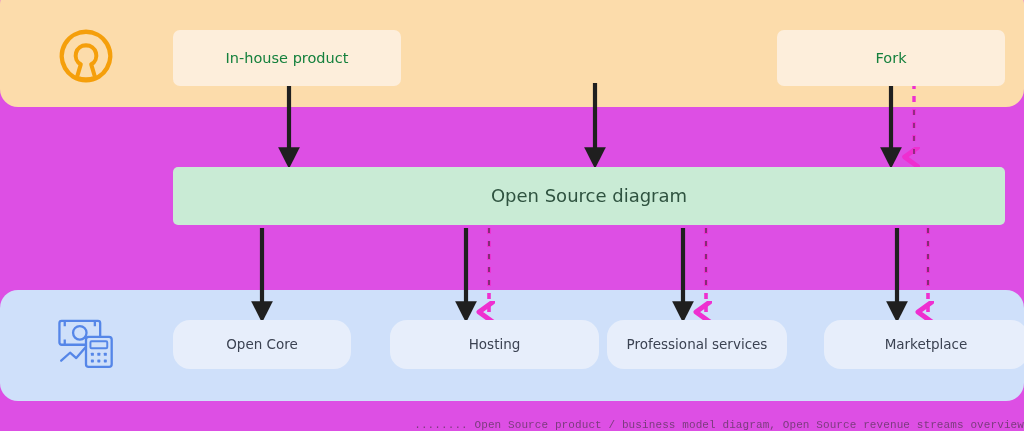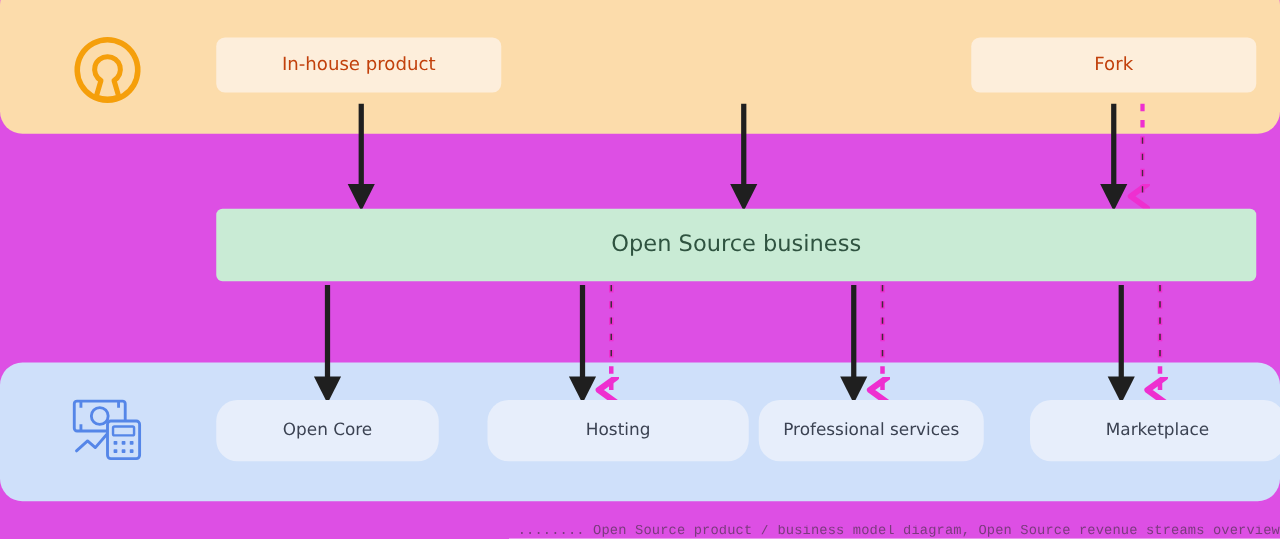--- a/index.html
+++ b/index.html
@@ -51,24 +51,24 @@
     box-sizing: border-box;
     display: flex;
     align-items: center;
     justify-content: center;
     text-align: center;
     border-radius: 7px;
     line-height: 1.25;
     user-select: none;
   }
   .node-source {
-    height: 44px;
+    height: 56px;
     top: 30px;
     background: #fdeedb;
-    color: #c2410c;
+    color: #15803d;
     font-size: 14.5px;
   }
   #node-inhouse   { left: 173px; width: 228px; }
   #node-existing  { left: 480px; width: 228px; }
   #node-fork      { left: 777px; width: 228px; text-align: center; }
 
   #node-oss {
     left: 173px;
     top: 167px;
     width: 832px;
@@ -207,21 +207,21 @@
   </svg>
 
   <div class="node node-source" id="node-inhouse">
     <span>In-house product</span>
   </div>
   <div class="node node-source" id="node-fork">
     <span>Fork</span>
   </div>
 
   <div class="node" id="node-oss">
-    <span>Open Source business</span>
+    <span>Open Source diagram</span>
   </div>
 
   <div class="node node-revenue" id="node-opencore">
     <span>Open Core</span>
   </div>
   <div class="node node-revenue" id="node-hosting">
     <span>Hosting</span>
   </div>
   <div class="node node-revenue" id="node-proservices">
     <span>Professional services</span>

